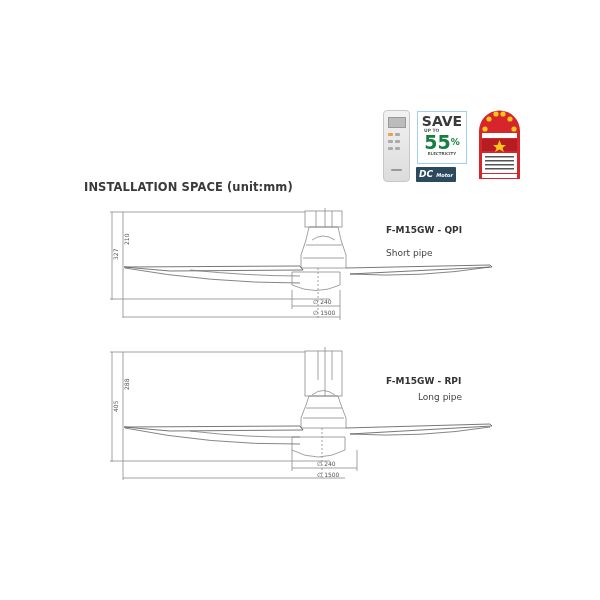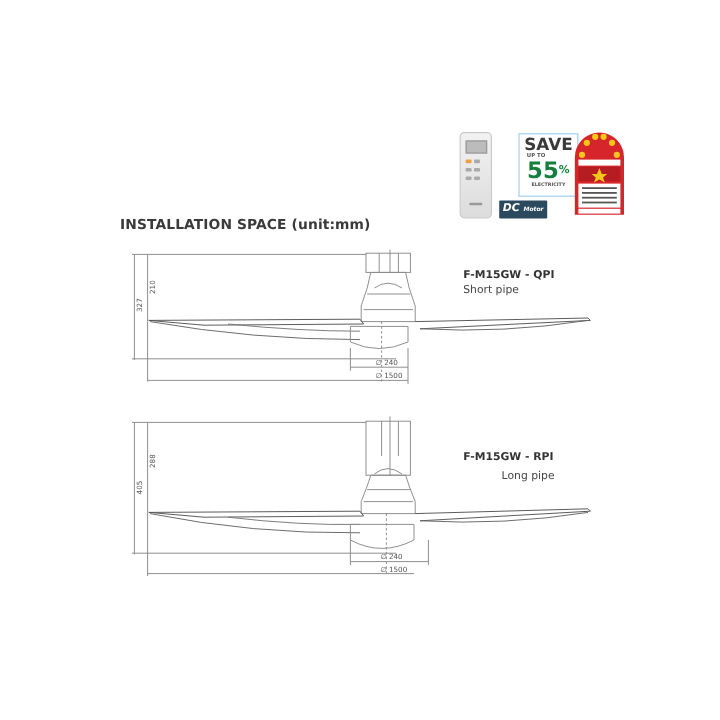--- a/index.html
+++ b/index.html
@@ -1,24 +1,24 @@
 <!DOCTYPE html>
 <html><head>
   <meta charset="utf-8">
   <style>
     html, body { margin: 0; padding: 0; background: #ffffff; }
     body { width: 600px; height: 600px; position: relative; overflow: hidden; font-family: "DejaVu Sans", sans-serif; }
     .abs { position: absolute; }
-    .title { left: 84px; top: 180px; font-size: 11.5px; font-weight: bold; color: #3a3a3a; letter-spacing: 0.1px; font-family: "DejaVu Sans", sans-serif; margin-left: 16px; }
+    .title { left: 84px; top: 180px; font-size: 11.5px; font-weight: bold; color: #3a3a3a; letter-spacing: 0.1px; font-family: "DejaVu Sans", sans-serif; }
     .model { font-size: 9px; font-weight: bold; color: #333; font-family: "DejaVu Sans", sans-serif; }
     .pipe { font-size: 9px; color: #444; font-family: "DejaVu Sans", sans-serif; }
     .remote { left: 383px; top: 110px; width: 25px; height: 70px; background: linear-gradient(#f2f2f2, #dcdcdc); border-radius: 4px; border: 1px solid #c8c8c8; }
     .remote .screen { position:absolute; left:4px; top:6px; width:16px; height:9px; background:#bcbcbc; border:1px solid #999; }
     .remote .btn { position:absolute; width:5px; height:3px; background:#aaa; border-radius:1px; }
-    .save-badge { left: 417px; top: 111px; width: 50px; height: 53px; border: 1.5px solid #9fd0ef; background: #fff; text-align: center; box-sizing: border-box; margin-left: 15px; }
+    .save-badge { left: 417px; top: 111px; width: 50px; height: 53px; border: 1.5px solid #9fd0ef; background: #fff; text-align: center; box-sizing: border-box; }
     .save-badge .save { font-size: 14px; font-weight: bold; color: #3a3a3a; line-height: 14px; margin-top: 2px; }
     .save-badge .upto { font-size: 4.5px; font-weight: bold; color: #555; text-align:left; padding-left:6px; line-height: 5px; }
     .save-badge .pct { font-size: 19px; font-weight: bold; color: #15803d; line-height: 18px; }
     .save-badge .elec { font-size: 4px; font-weight: bold; color: #555; line-height: 5px; }
     .dc-badge { left: 416px; top: 167px; width: 40px; height: 15px; background: #2c4a5e; color: #fff; font-size: 9px; font-weight: bold; font-style: italic; line-height: 15px; padding-left: 3px; box-sizing: border-box; border-radius: 1px; }
     .dc-badge .motor { font-size: 5px; font-style: italic; }
     .energy { left: 478px; top: 109px; width: 43px; height: 72px; }
   </style>
 </head>
 <body>
@@ -104,21 +104,21 @@
       <line x1="318" y1="268" x2="318" y2="318" stroke-dasharray="2,2"></line>
     </g>
     <g fill="#555" font-size="6" font-family="DejaVu Sans, sans-serif">
       <text transform="translate(118,260) rotate(-90)">327</text>
       <text transform="translate(129,245) rotate(-90)">210</text>
       <text x="313" y="304">∅ 240</text>
       <text x="313" y="315">∅ 1500</text>
     </g>
   </svg>
   <div class="abs model" style="left:386px;top:225px;">F-M15GW - QPI</div>
-  <div class="abs pipe" style="left:386px;top:237px;">Short pipe</div>
+  <div class="abs pipe" style="left:386px;top:248px;">Short pipe</div>
 </div>
 
 <div class="abs" style="left:0;top:0;width:505px;height:600px;">
   <svg class="abs" style="left:0;top:0;" width="600" height="600">
     <g stroke="#8a8a8a" fill="none" stroke-width="0.8">
       <line x1="110" y1="352" x2="305" y2="352"></line>
       <line x1="112" y1="352" x2="112" y2="462"></line>
       <line x1="123" y1="352" x2="123" y2="427"></line>
       <line x1="123" y1="427" x2="123" y2="480"></line>
       <line x1="110" y1="461" x2="330" y2="461"></line>

